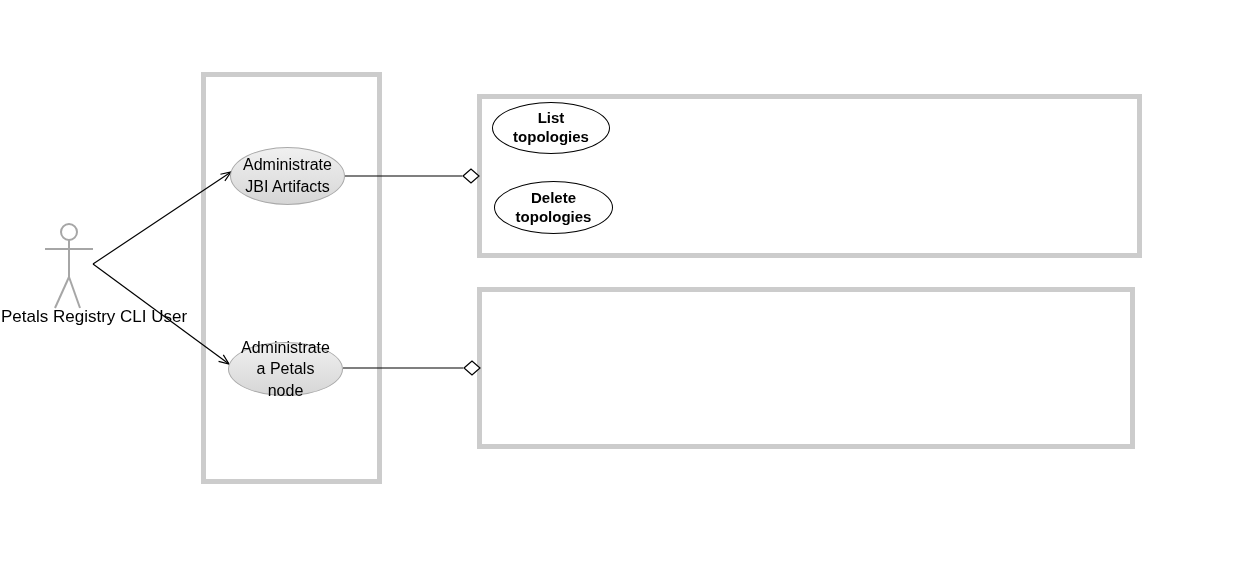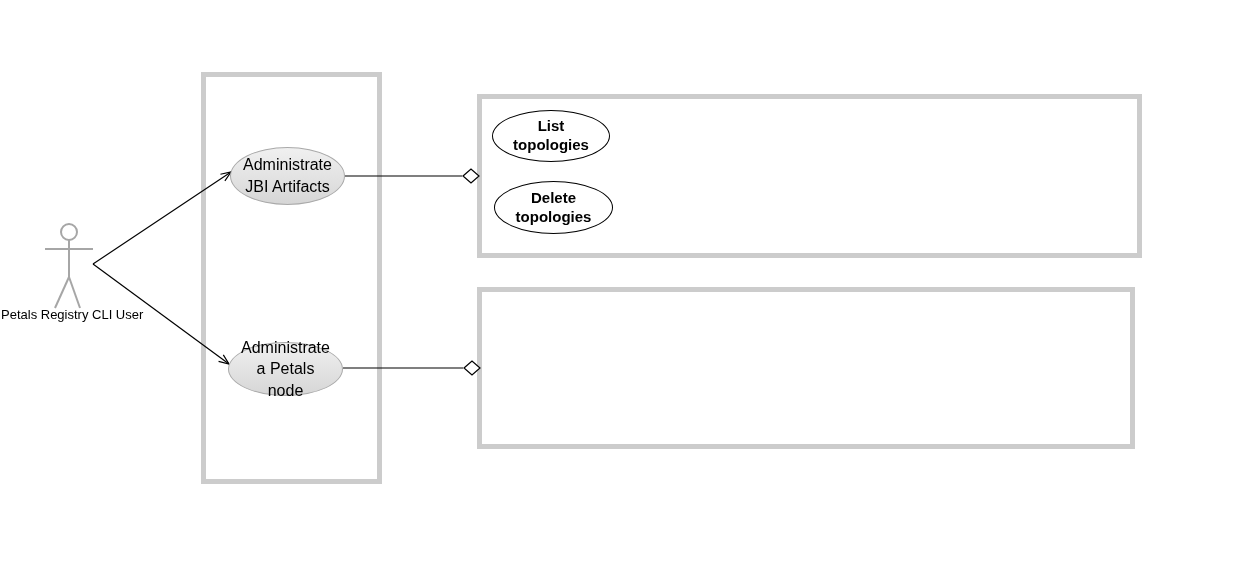--- a/index.html
+++ b/index.html
@@ -54,29 +54,29 @@
   .usecase.white {
     background: #ffffff;
     border: 1.5px solid #000000;
     font-weight: bold;
     font-size: 15px;
     line-height: 1.25;
   }
   .usecase.white .uc-label { max-width: 86px; }
   .uc-administrate-jbi   { left: 230px; top: 147px; width: 115px; height: 58px; }
   .uc-administrate-node  { left: 228px; top: 342px; width: 115px; height: 54px; }
-  .uc-list-topologies    { left: 492px; top: 110px; width: 118px; height: 52px; }
+  .uc-list-topologies    { left: 492px; top: 102px; width: 118px; height: 52px; }
   .uc-delete-topologies  { left: 494px; top: 181px; width: 119px; height: 53px; }
   .actor-label {
     position: absolute;
     left: 1px;
     top: 307px;
     width: 142px;
     text-align: center;
-    font-size: 13px;
+    font-size: 17px;
     color: #000000;
     z-index: 3;
     white-space: nowrap;
   }
 </style>
 </head>
 <body>
 
 <div class="canvas">
 

